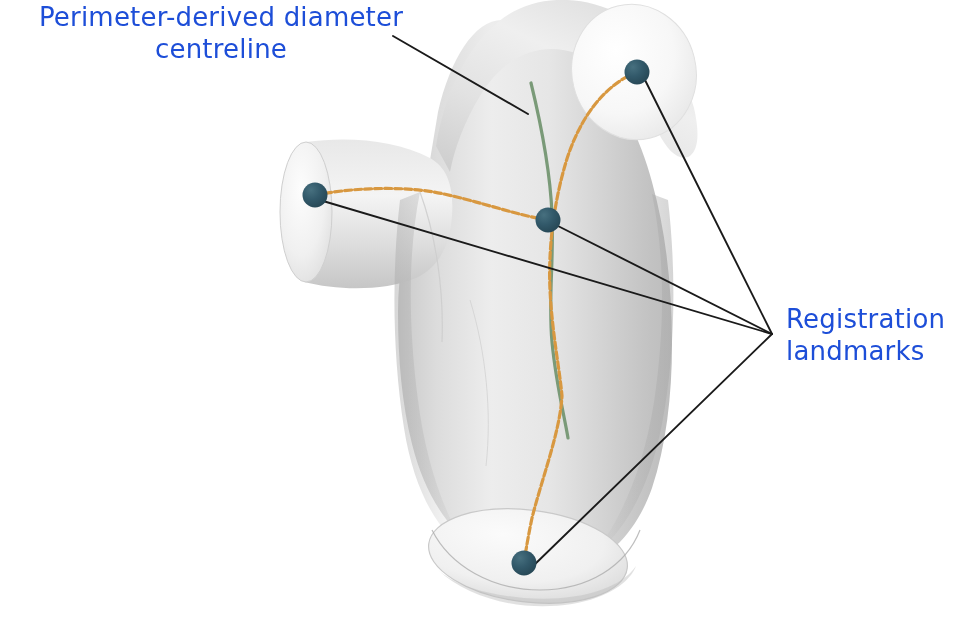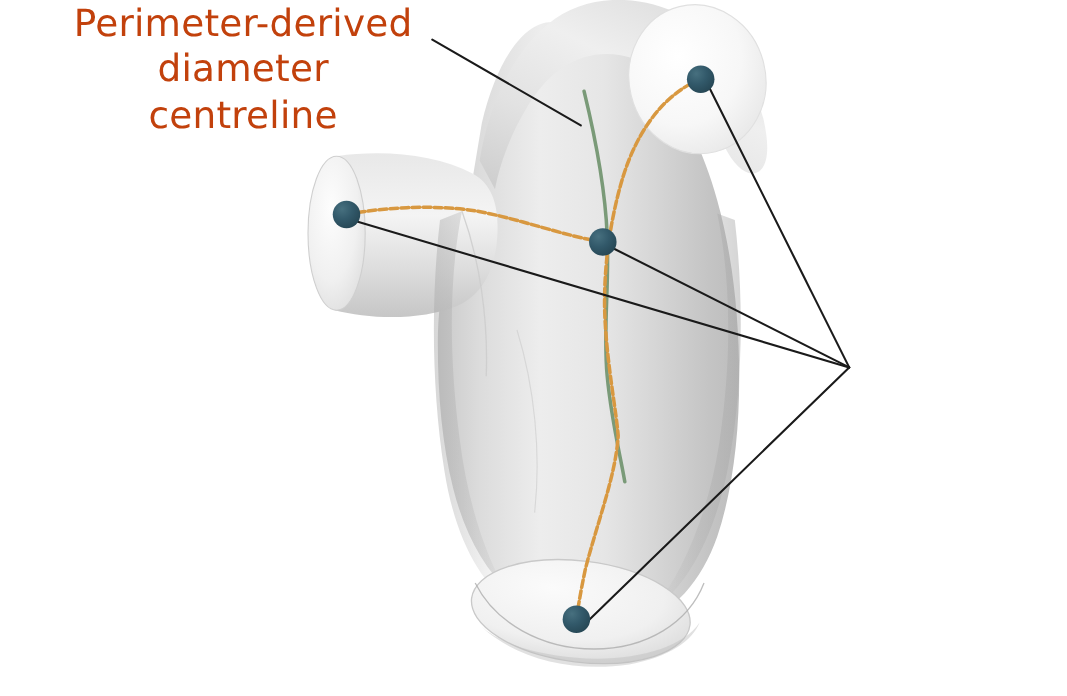--- a/index.html
+++ b/index.html
@@ -20,23 +20,23 @@
   }
   #scene {
     position: absolute;
     left: 0;
     top: 0;
     width: 970px;
     height: 633px;
   }
   .anno-text {
     position: absolute;
-    color: #c2410c;
+    color: #1d4ed8;
     font-family: "DejaVu Sans", sans-serif;
-    font-size: 34px;
+    font-size: 26px;
     line-height: 1.22;
     letter-spacing: 0.2px;
     white-space: pre-line;
     user-select: none;
   }
   #label-centreline {
     left: 6px;
     top: 2px;
     width: 430px;
     text-align: center;
@@ -184,14 +184,16 @@
       <circle cx="637" cy="72" r="12.5" fill="url(#gSphere)"></circle>
       <circle cx="315" cy="195" r="12.5" fill="url(#gSphere)"></circle>
       <circle cx="548" cy="220" r="12.5" fill="url(#gSphere)"></circle>
       <circle cx="524" cy="563" r="12.5" fill="url(#gSphere)"></circle>
     </g>
   </svg>
 
   <div class="anno-text" id="label-centreline">Perimeter-derived diameter
 centreline</div>
 
+  <div class="anno-text" id="label-landmarks">Registration
+landmarks</div>
 
 </div>
 
 </body></html>

